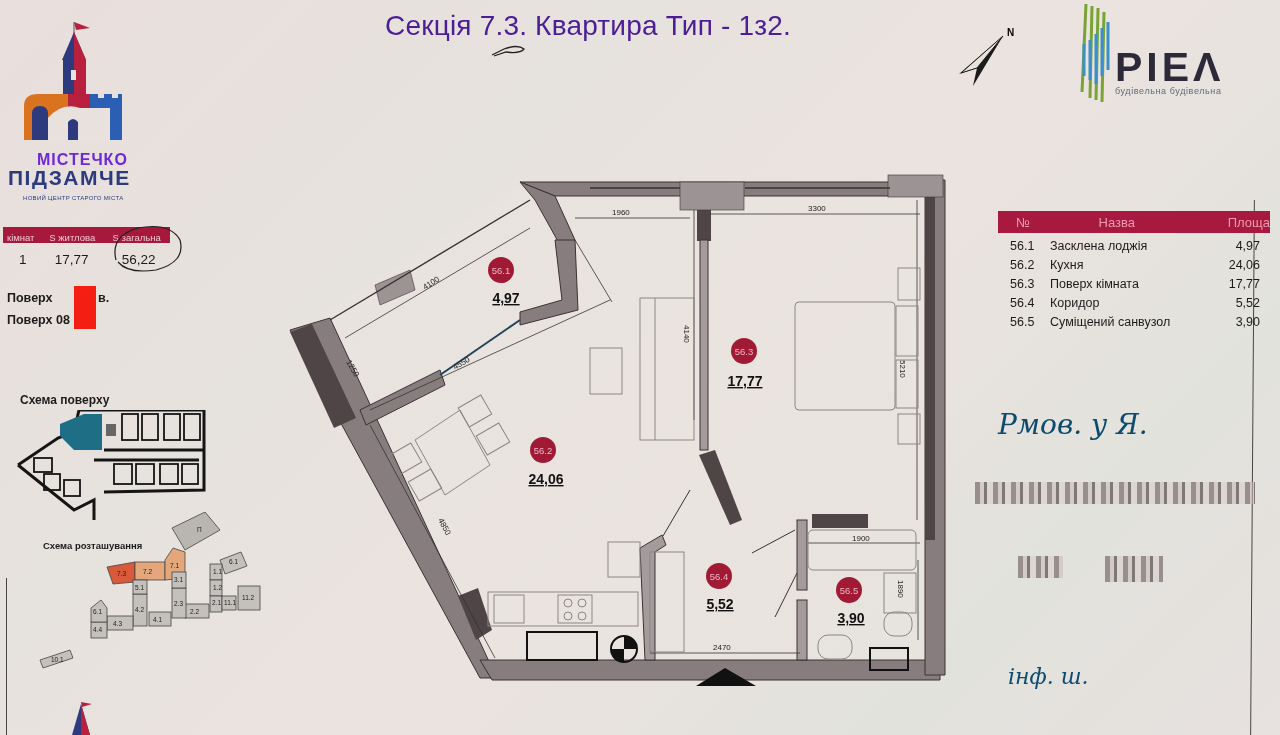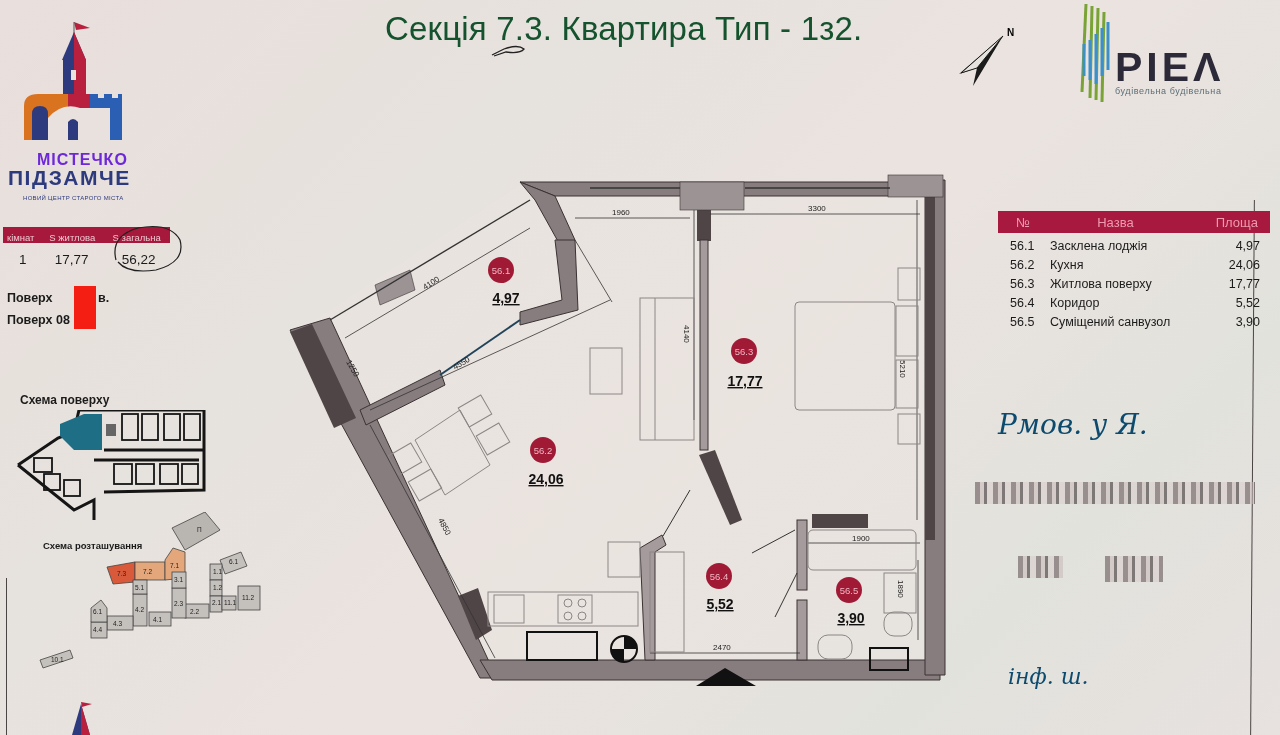--- a/index.html
+++ b/index.html
@@ -2,21 +2,21 @@
 <html><head>
 <meta charset="utf-8">
 <style>
   html, body { margin:0; padding:0; }
   body {
     width:1280px; height:735px; overflow:hidden; position:relative;
     background: linear-gradient(135deg, #e9dfdc 0%, #e6e2dd 30%, #ebe3e0 55%, #e2e2dc 80%, #e7e1df 100%);
     font-family: "Liberation Sans", sans-serif; color:#1b1b1b;
   }
   .abs { position:absolute; }
-  .page-title { left:385px; top:10px; font-size:33px; letter-spacing:0.2px; color:#14532d;text-align:center; }
+  .page-title { left:385px; top:10px; font-size:28px; letter-spacing:0.2px; color:#4c1d95;text-align:center; }
   .squiggle { left:490px; top:44px; }
   
   .logo-town { left:18px; top:22px; width:110px; height:120px; }
   .logo-line1 { left:37px; top:151px; font-size:16px; font-weight:bold; color:#6d28d9; letter-spacing:1px; }
   .logo-line2 { left:8px; top:166px; font-size:21px; font-weight:bold; color:#2e3a7e; letter-spacing:1.5px; }
   .logo-line3 { left:23px; top:195px; font-size:6px; color:#2e3a7e; letter-spacing:0.3px; }
   .summary-head { left:3px; top:227px; width:167px; height:16px; background:#a6183c; display:flex; align-items:flex-end; font-size:9.5px; color:#f0c7d0; }
   .summary-head span { padding-left:4px; }
   .summary-row { left:3px; top:252px; width:170px; display:flex; font-size:13.5px; }
   .circle-hand { left:108px; top:218px; }
@@ -187,36 +187,36 @@
     <line x1="28" y1="22" x2="28" y2="70" stroke="#3b90c8"></line>
   </g>
 </svg>
 <div class="abs brand-name">PIEΛ</div>
 <div class="abs brand-sub">будівельна будівельна</div>
 
 <div class="abs rooms-table">
   <div class="rooms-head">
     <span class="c-no" style="padding-left:18px">№</span>
     <span class="c-name" style="padding-left:56px">Назва</span>
-    <span class="c-area" style="padding-right:12px">Площа</span>
+    <span class="c-area" style="padding-right:0">Площа</span>
   </div>
   <div style="height:3px"></div>
   <div class="rooms-row">
     <span class="c-no">56.1</span>
     <span class="c-name">Засклена лоджія</span>
     <span class="c-area">4,97</span>
   </div>
   <div class="rooms-row">
     <span class="c-no">56.2</span>
     <span class="c-name">Кухня</span>
     <span class="c-area">24,06</span>
   </div>
   <div class="rooms-row">
     <span class="c-no">56.3</span>
-    <span class="c-name">Житлова поверху</span>
+    <span class="c-name">Поверх кімната</span>
     <span class="c-area">17,77</span>
   </div>
   <div class="rooms-row">
     <span class="c-no">56.4</span>
     <span class="c-name">Коридор</span>
     <span class="c-area">5,52</span>
   </div>
   <div class="rooms-row">
     <span class="c-no">56.5</span>
     <span class="c-name">Суміщений санвузол</span>

